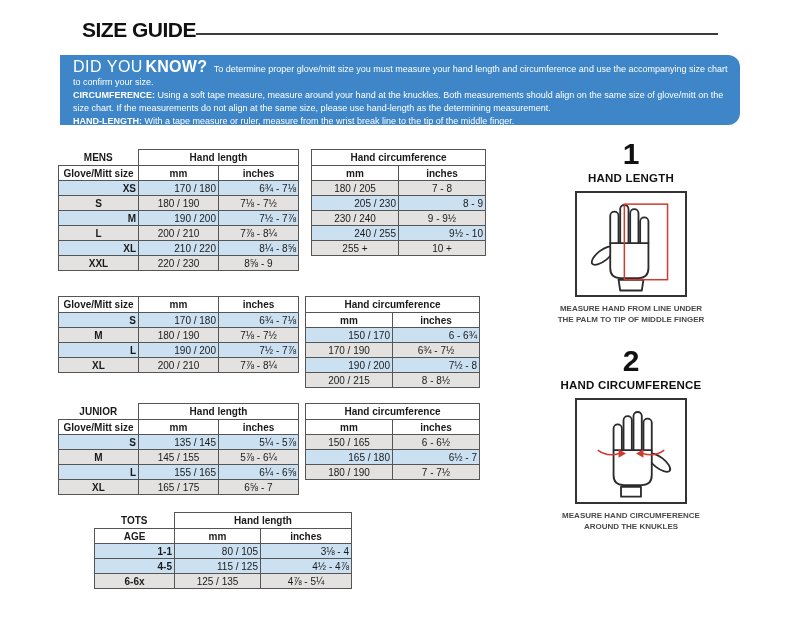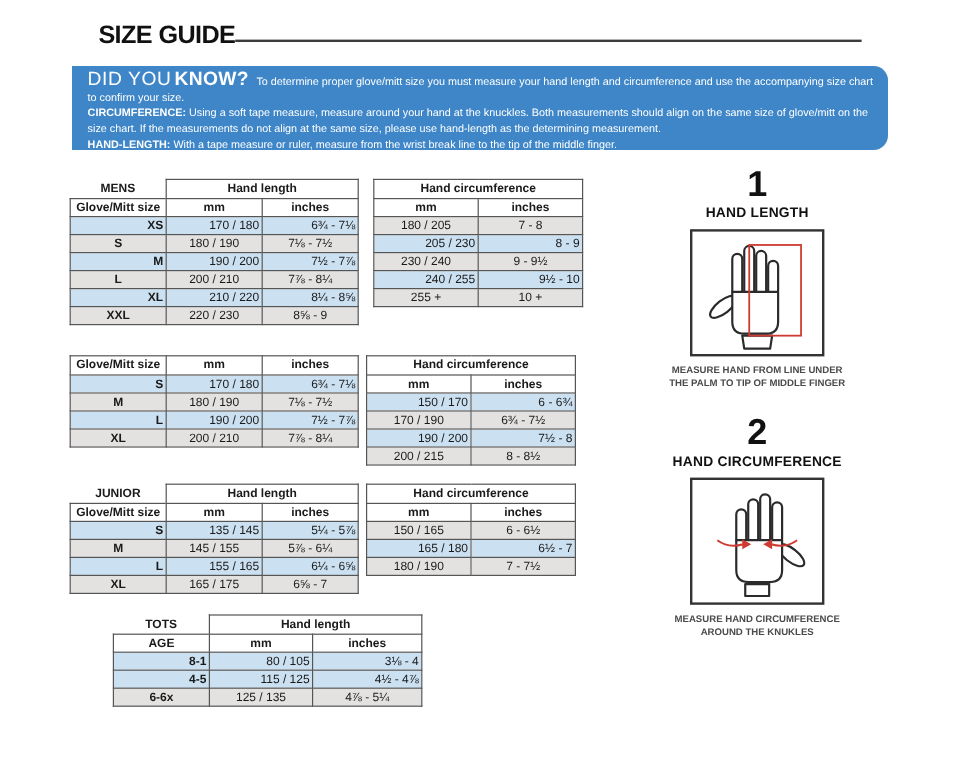--- a/index.html
+++ b/index.html
@@ -314,21 +314,21 @@
         <tr>
       <td class="title-cell">TOTS</td>
       <th colspan="2" class="hdr-group">Hand length</th>
     </tr>
     <tr>
       <th>AGE</th>
       <th>mm</th>
       <th>inches</th>
     </tr>
     <tr class="r-blue">
-          <td class="sz">8-1</td>
+          <td class="sz">1-1</td>
           <td>80 / 105</td>
           <td>3⅛ - 4</td>
         </tr>
     <tr class="r-blue">
           <td class="sz">4-5</td>
           <td>115 / 125</td>
           <td>4½ - 4⅞</td>
         </tr>
     <tr class="r-gray">
           <td class="sz">6-6x</td>

